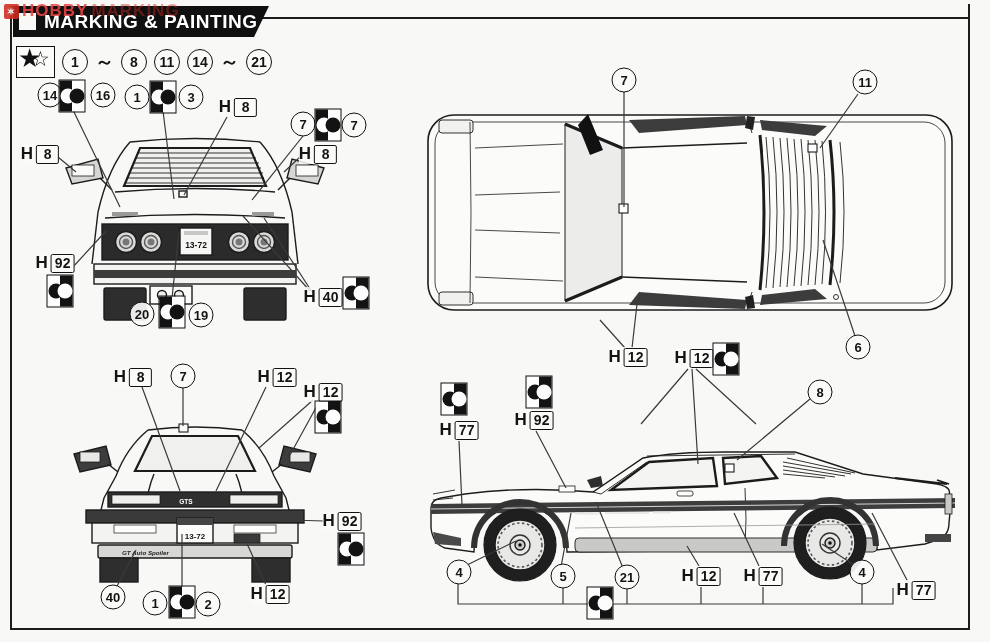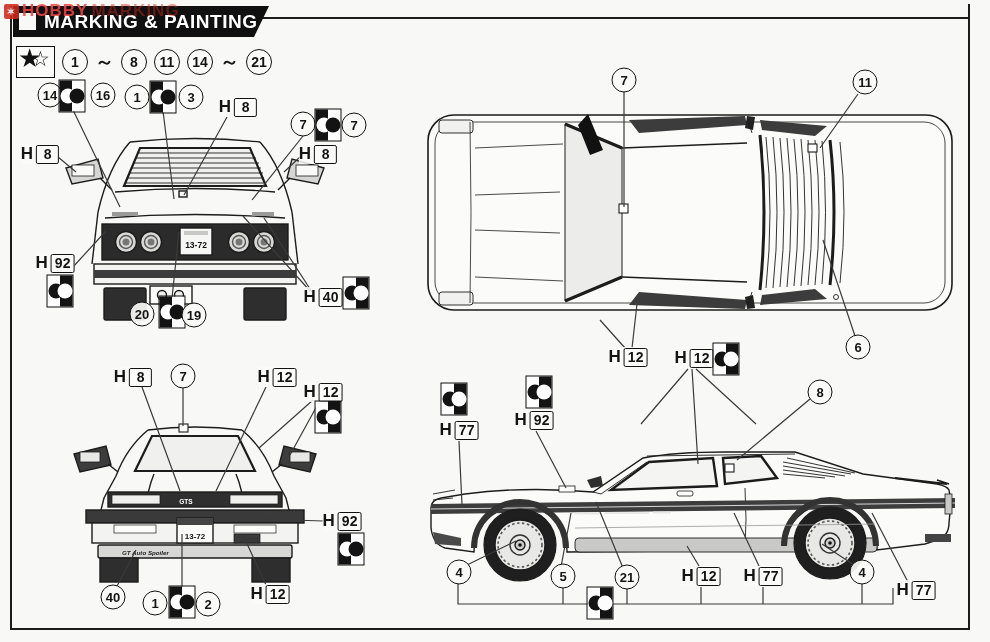--- a/index.html
+++ b/index.html
@@ -303,21 +303,21 @@
       </div>
       <div class="co sym b" style="left: 60px; top: 291px;">
         <i class="dA"></i>
         <i class="dB"></i>
       </div>
       <div class="co circ" style="left: 142px; top: 314px;">20</div>
       <div class="co sym a" style="left: 172px; top: 312px;">
         <i class="dA"></i>
         <i class="dB"></i>
       </div>
-      <div class="co circ" style="left: 194px; top: 315px;">19</div>
+      <div class="co circ" style="left: 201px; top: 315px;">19</div>
       <div class="co hlab" style="left: 323px; top: 297px;">
         <span class="hH">H</span>
         <span class="hbox">40</span>
       </div>
       <div class="co sym b" style="left: 356px; top: 293px;">
         <i class="dA"></i>
         <i class="dB"></i>
       </div>
       <div class="co circ" style="left: 624px; top: 80px;">7</div>
       <div class="co circ" style="left: 865px; top: 82px;">11</div>

